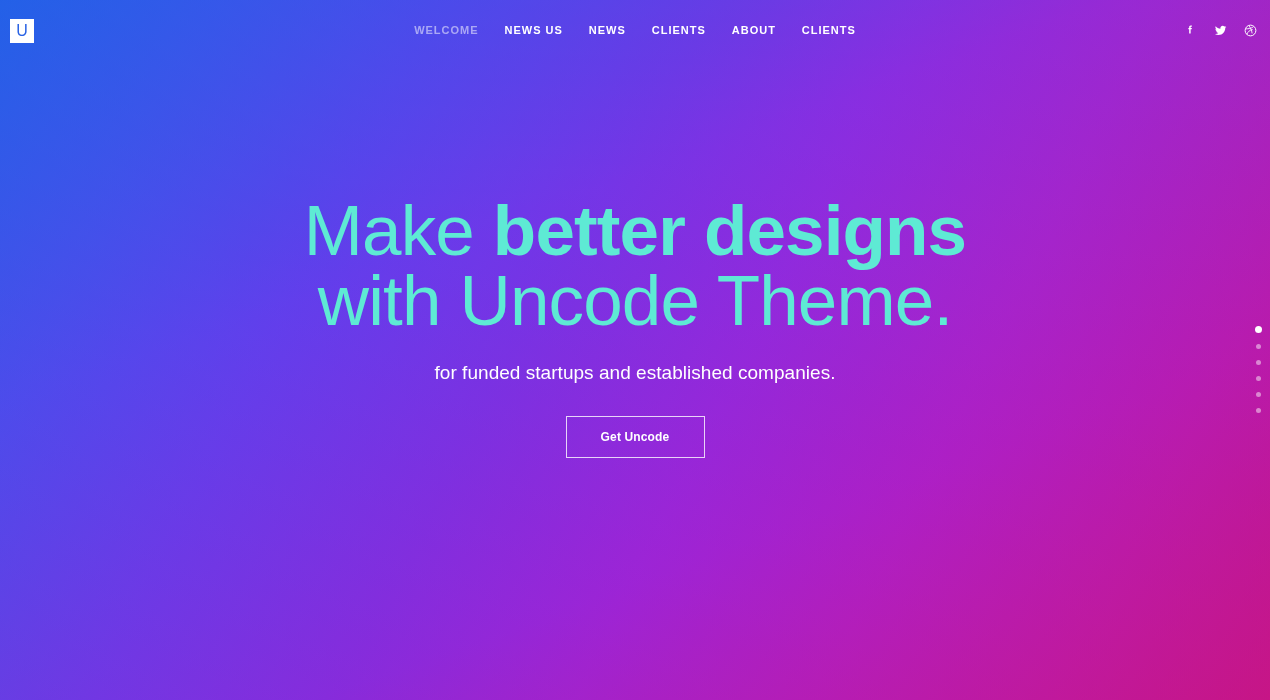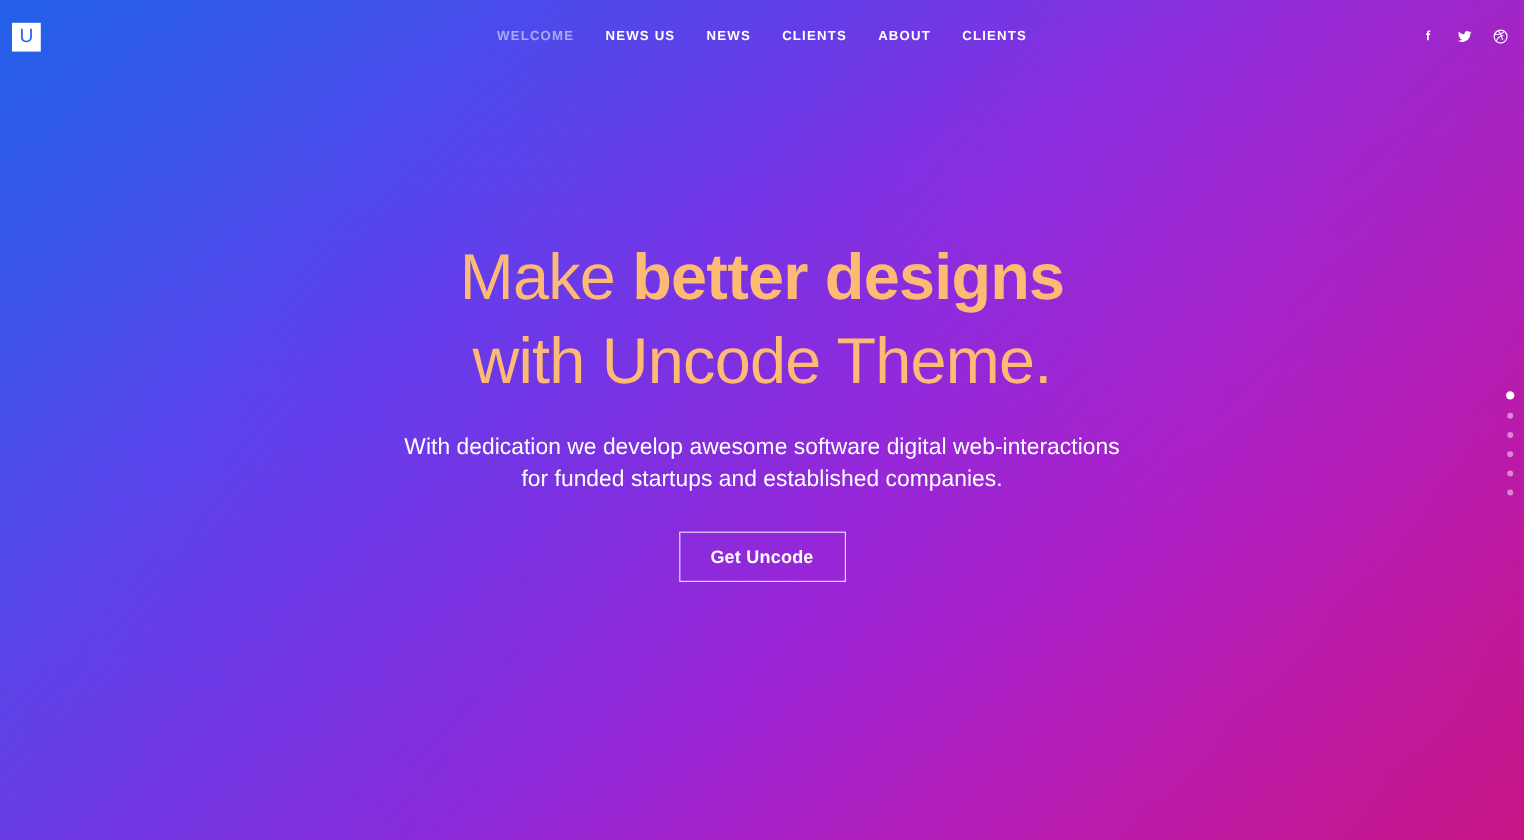--- a/index.html
+++ b/index.html
@@ -153,22 +153,22 @@
   
   .hero-center {
     position: absolute;
     left: 0; right: 0;
     top: 196px;
     text-align: center;
     padding: 0 40px;
   }
 
   .hero-title {
-    color: #fdba74;
-    font-size: 54px;
+    color: #5eead4;
+    font-size: 71px;
     font-weight: 300;
     line-height: 70px;
     letter-spacing: -0.012em;
   }
 
   .hero-title .strong { font-weight: bold; }
   .hero-title .line { display: block; }
 
   .hero-subtitle {
     margin-top: 23px;
@@ -189,21 +189,21 @@
   .hero-cta {
     display: inline-flex;
     align-items: center;
     justify-content: center;
     min-width: 139px;
     height: 42px;
     padding: 0 22px;
     border: 1px solid rgba(255,255,255,0.80);
     background: transparent;
     color: #ffffff;
-    font-size: 15px;
+    font-size: 12px;
     font-weight: bold;
     letter-spacing: 0.012em;
     font-family: "Liberation Sans", sans-serif;
     cursor: pointer;
   }
 
   
   .dot-nav {
     position: absolute;
     right: 8px;
@@ -280,21 +280,20 @@
     </header>
 
     <div class="hero-center">
 
       <h1 class="hero-title">
         <span class="line"><span>Make </span><span class="strong">better designs</span></span>
         <span class="line">with Uncode Theme.</span>
       </h1>
 
       <p class="hero-subtitle">
-        <span class="line">With dedication we develop awesome software digital web-interactions</span>
         <span class="line">for funded startups and established companies.</span>
       </p>
 
       <div class="hero-cta-wrap">
         <button class="hero-cta" type="button">Get Uncode</button>
       </div>
 
     </div>
 
     <div class="dot-nav">

